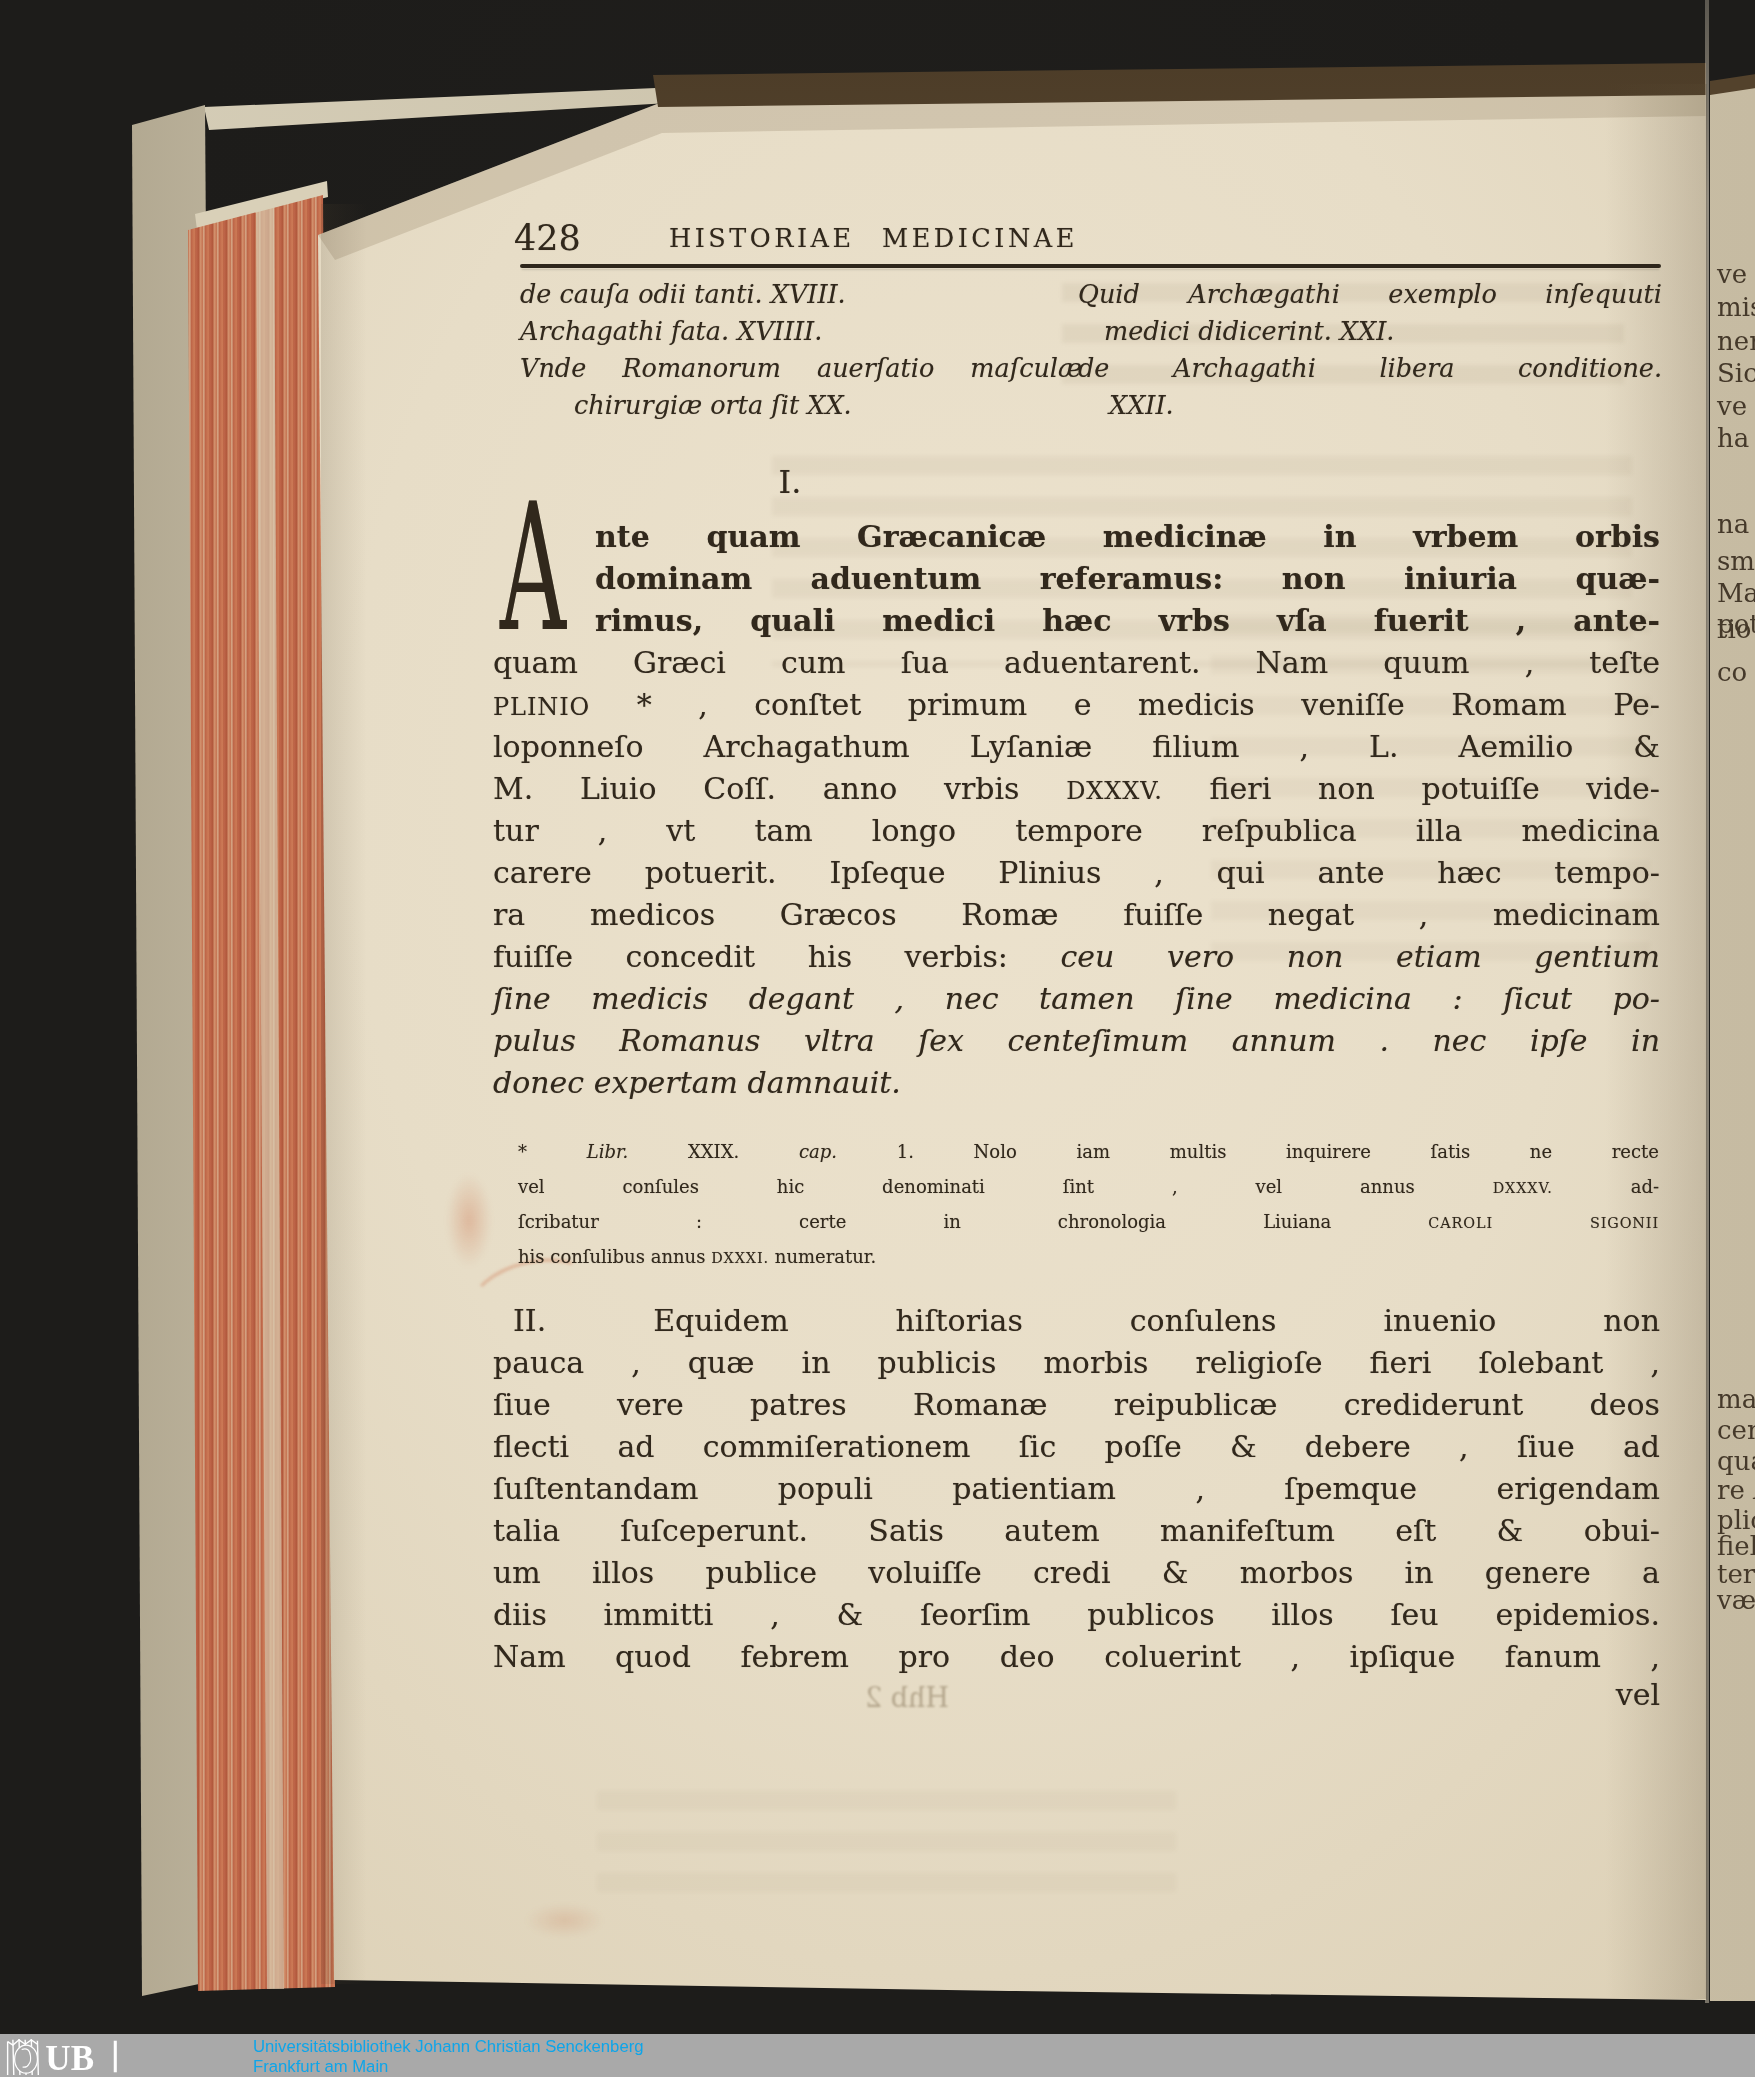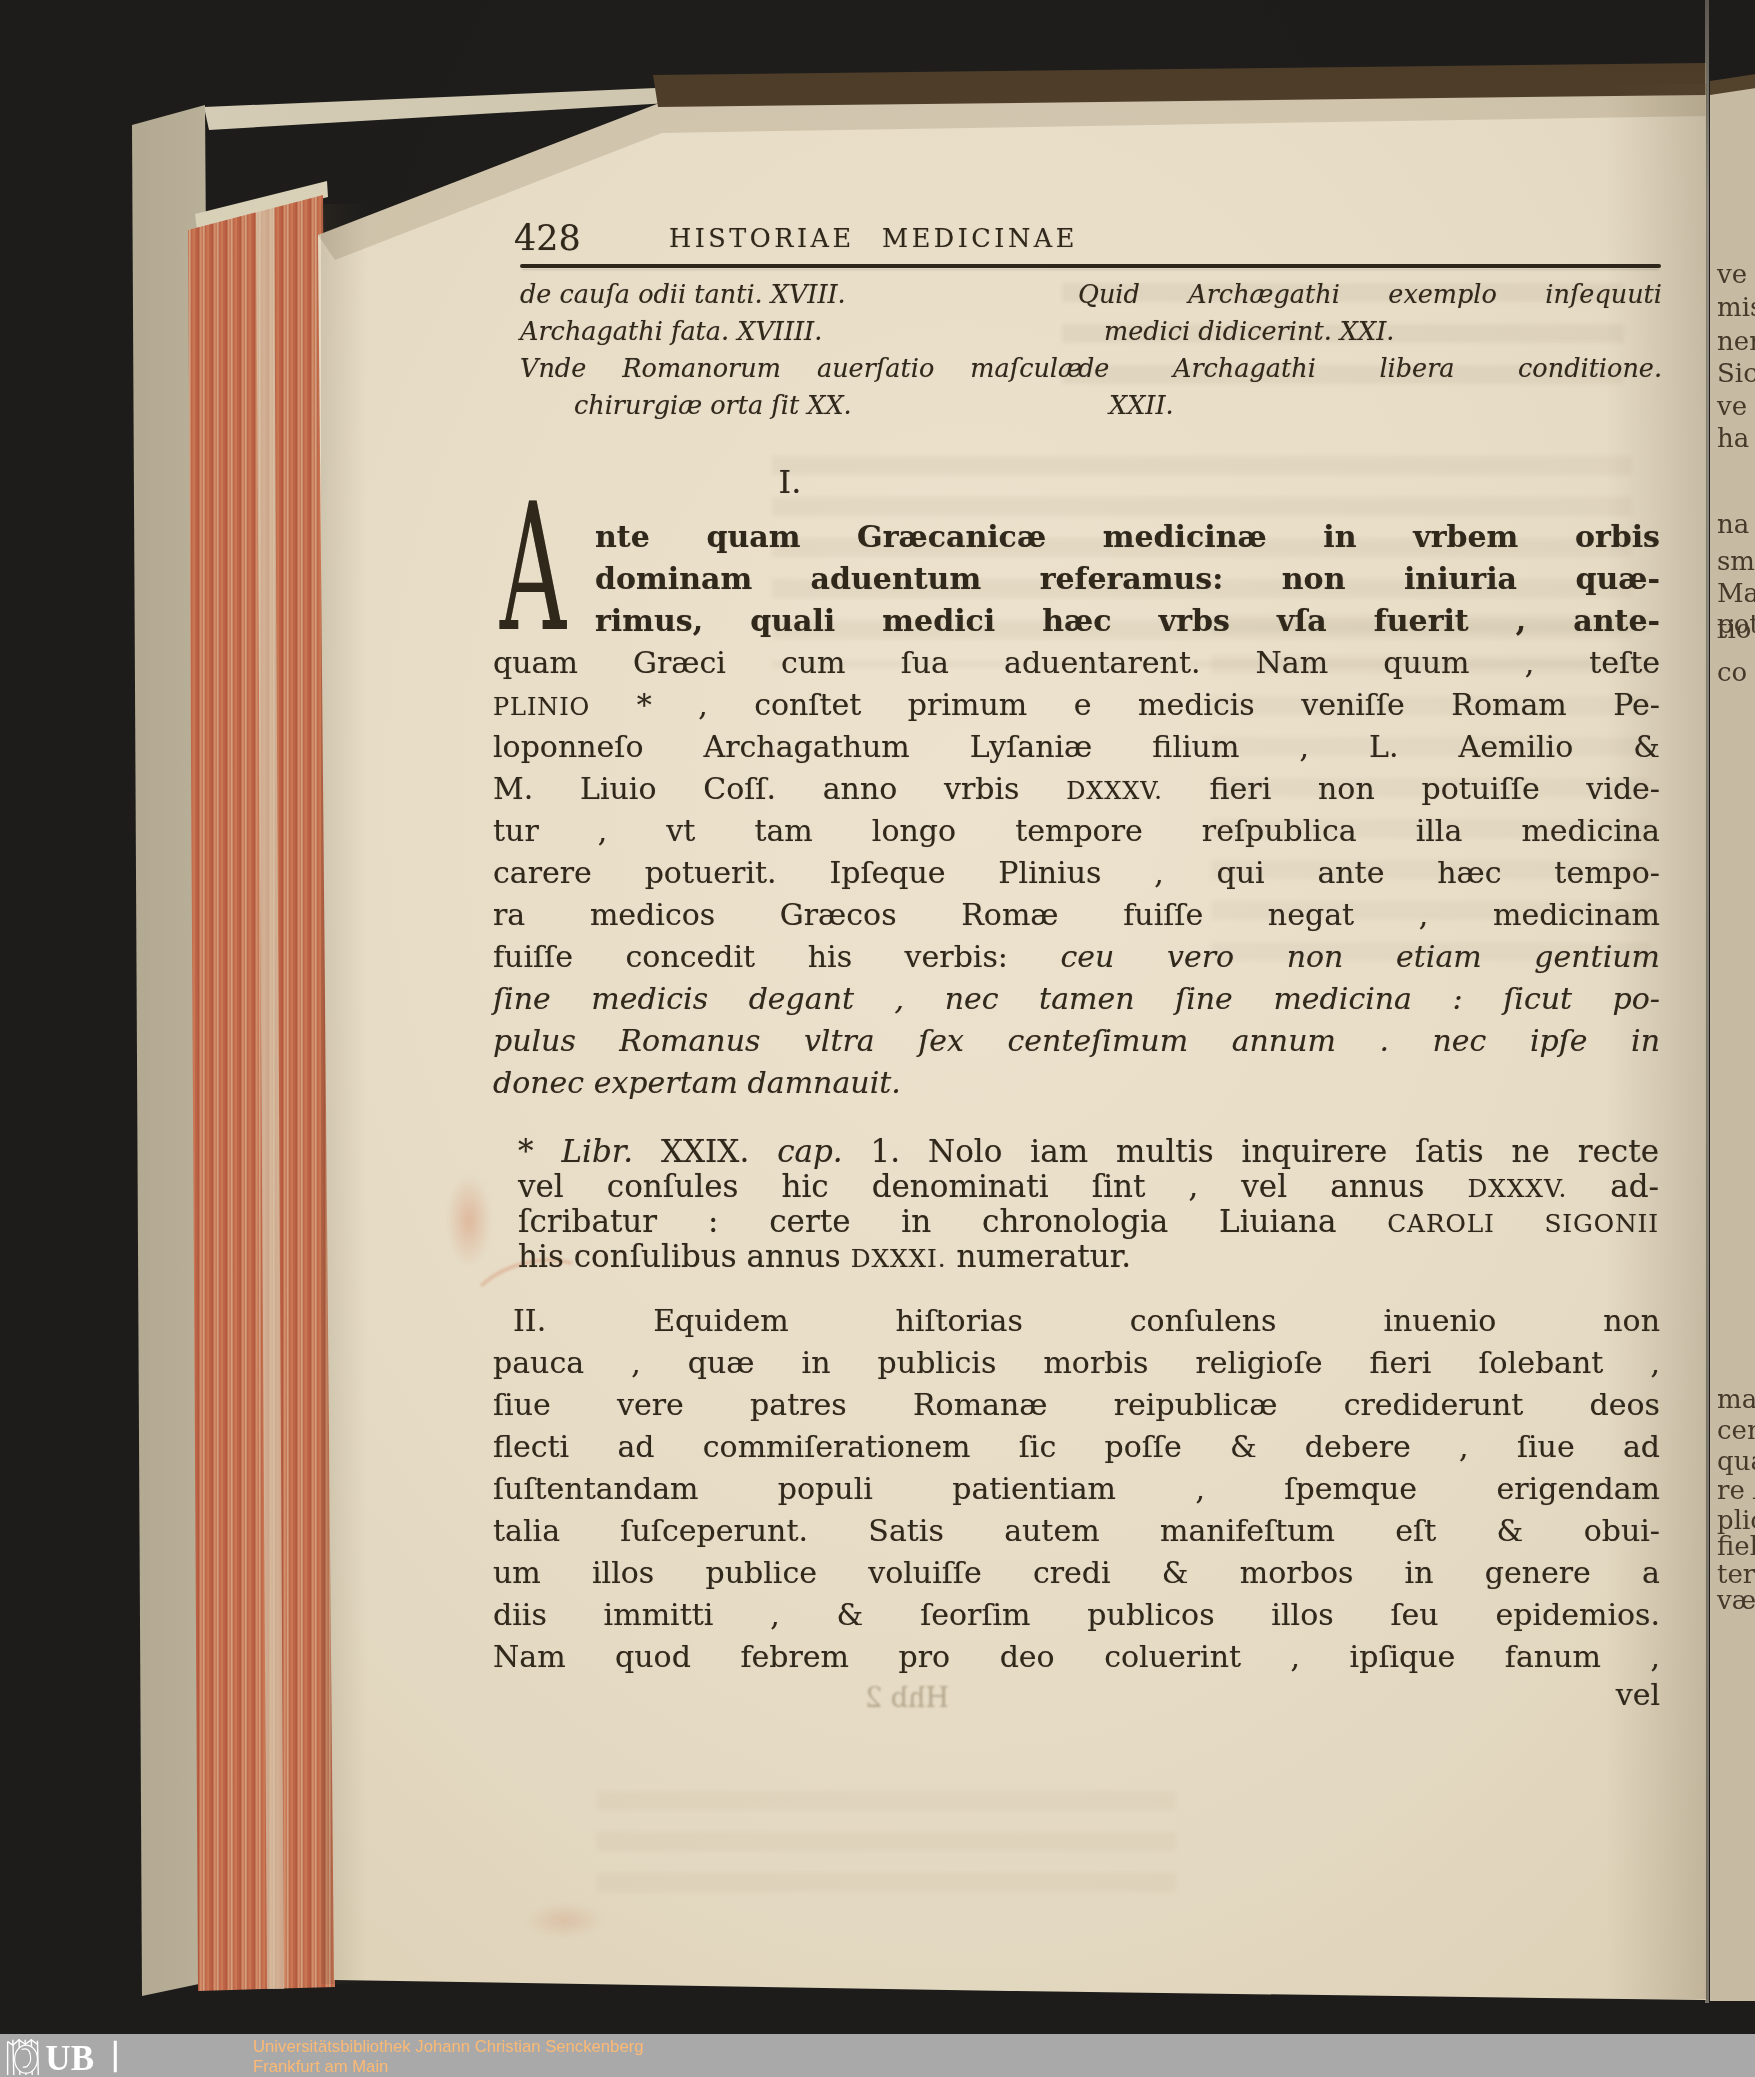--- a/index.html
+++ b/index.html
@@ -78,35 +78,35 @@
   .idxL{left:520px;top:276px;width:562px;}
   .idxR{left:1078px;top:276px;width:584px;}
   .idx .tline{height:37px;line-height:37px;font-size:25.5px;font-style:italic;}
   .heading1{left:720px;top:463px;width:140px;text-align:center;font-size:32px;}
   .dropcap{left:500px;top:481px;font-size:176px;line-height:176px;
     transform:scale(.52,1);transform-origin:0 0;}
   .s1{left:493px;top:516px;width:1167px;}
   .s2{left:493px;top:1300px;width:1167px;}
   .body .tline{height:42px;line-height:42px;font-size:30px;}
   .fn{left:518px;top:1134px;width:1141px;}
-  .fn .tline{height:35px;line-height:35px;font-size:31px;}
+  .fn .tline{height:35px;line-height:35px;font-size:18px;}
   .catchword{left:1369px;top:1677px;width:291px;text-align:right;font-size:30px;}
   .sig-ghost{left:865px;top:1682px;font-size:27px;color:#7d6b4e;opacity:.48;
     transform:scale(-1,1);filter:blur(0.9px);}
   .frag{position:absolute;left:1717px;font-size:26px;color:#45392a;white-space:nowrap;}
   .tline{white-space:nowrap;}
   .just{text-align:justify;text-align-last:justify;white-space:normal;}
   .seg-i{font-style:italic;}
   .seg-sc{font-size:.8em;letter-spacing:0.9px;}
   .dc{padding-left:102px;font-weight:bold;}
   .ml30{margin-left:26px}.ml35{margin-left:31px}.ml45{margin-left:20px}
   .ml47{}.ml62{margin-left:54px}
   
   .footer{left:0;top:2034px;width:1756px;height:44px;background:#a9a9a9;}
-  .footer-text{left:253px;top:2037px;color:#fdba74;
+  .footer-text{left:253px;top:2037px;color:#0ea5e9;
     font-family:"Liberation Sans",sans-serif;font-size:16.7px;line-height:20px;}
   .logo{left:5.3px;top:2037px;width:228px;height:39px;}
 </style>
 </head>
 <body>
 
 <div class="layer vignette"></div>
 <div class="layer cover-top"></div>
 <div class="layer cover-side"></div>
 <div class="layer red-curl"></div>

